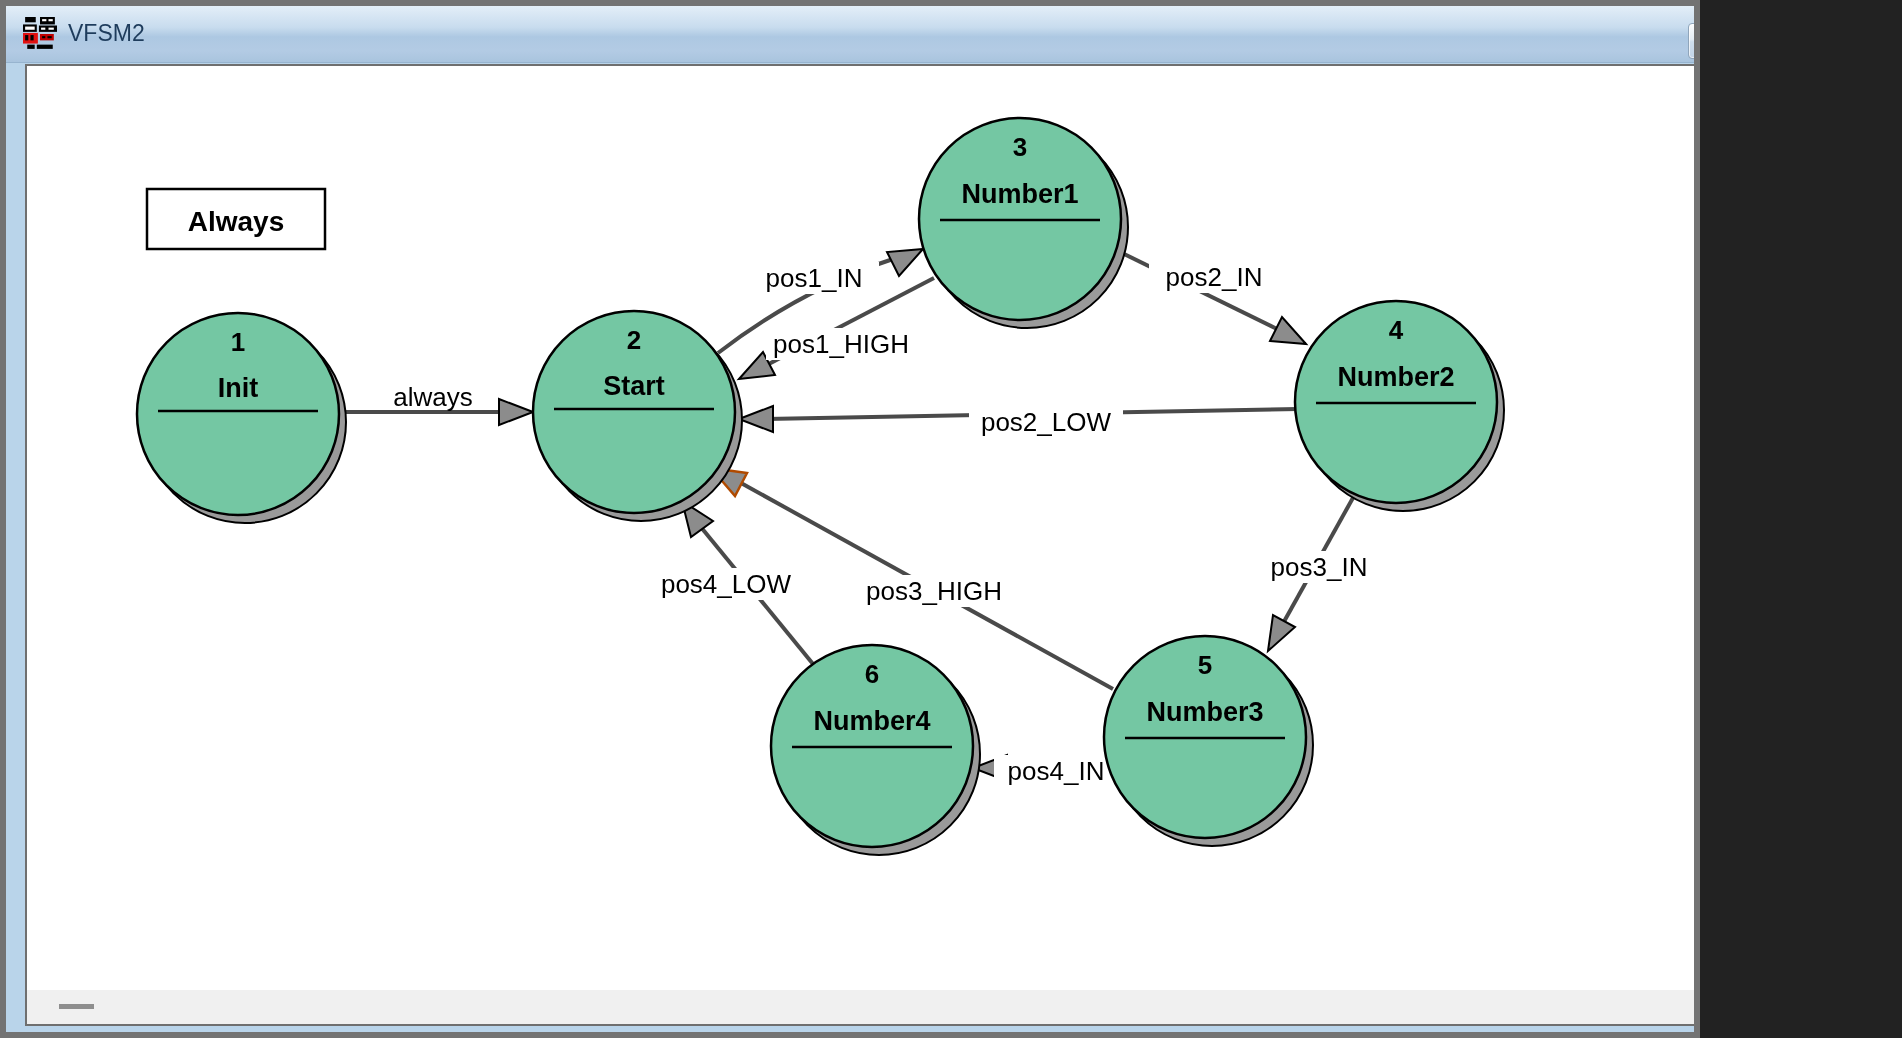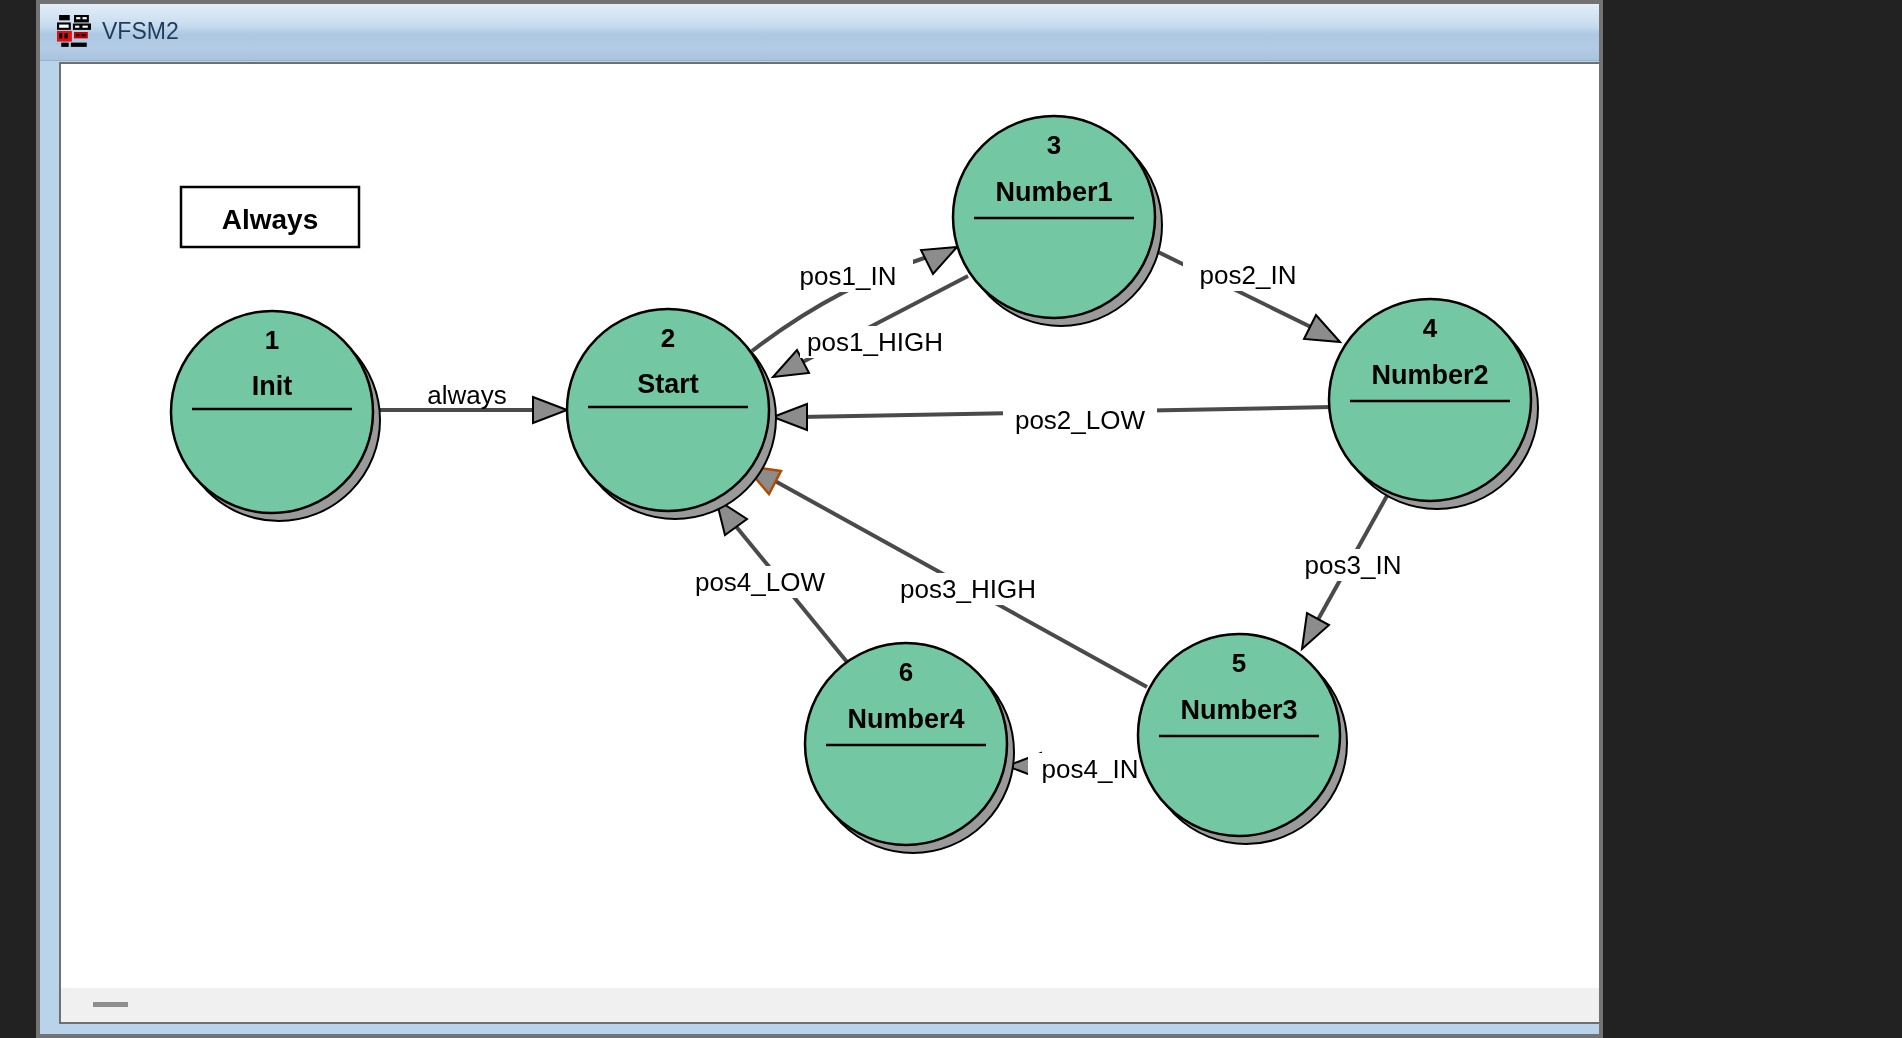--- a/index.html
+++ b/index.html
@@ -1,23 +1,22 @@
 <!DOCTYPE html>
 <html><head>
 <meta charset="utf-8">
 <style>
   html,body{margin:0;padding:0;background:#222;}
   *{box-sizing:border-box;}
   .window{
-    position:relative;width:1567px;height:1038px;
+    position:relative;width:1700px;height:1038px;
     font-family:"Liberation Sans",sans-serif;
     background:#b9d4ea;
-    border:4px solid #737373;
+    border:6px solid #737373;
     overflow:hidden;
-    margin-left:36px;
   }
   
   .titlebar{
     position:absolute;left:0;top:0;width:100%;height:57px;
     background:linear-gradient(180deg,#e3eef8 0%,#c8dcee 38%,#adc8e2 55%,#b3cbe4 80%,#a9c4de 100%);
     border-bottom:1px solid #97b4cf;
   }
   .app-icon{position:absolute;left:16px;top:11px;width:36px;height:34px;}
   .title-text{
     position:absolute;left:62px;top:14px;font-size:23px;color:#1e3c5c;

